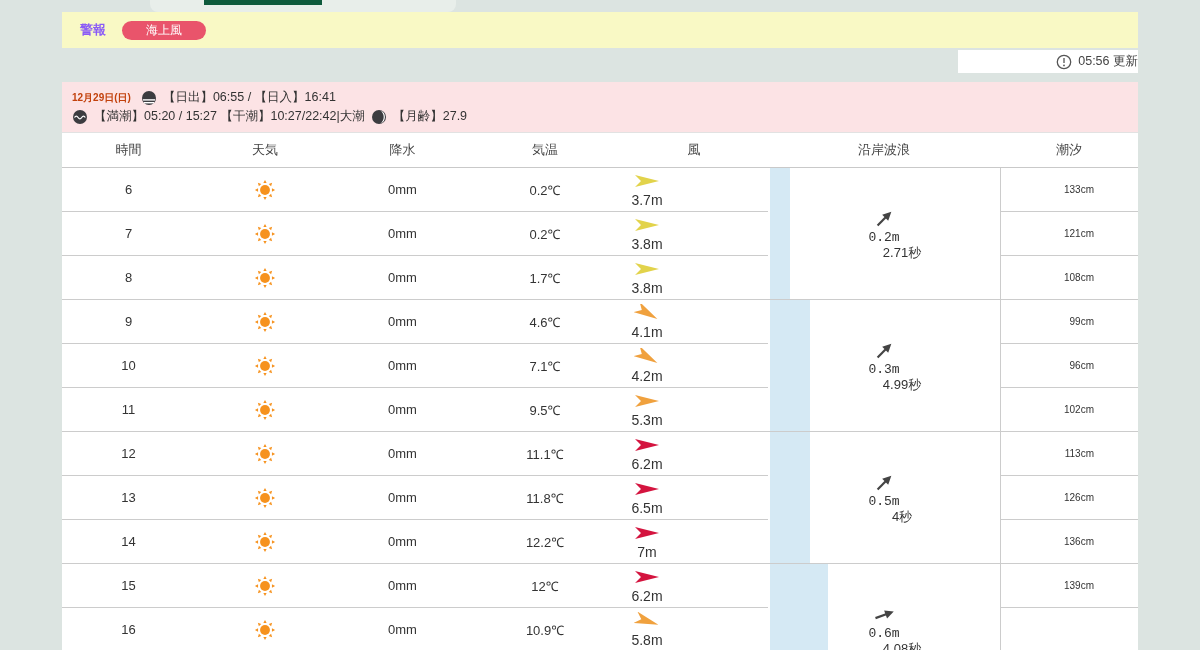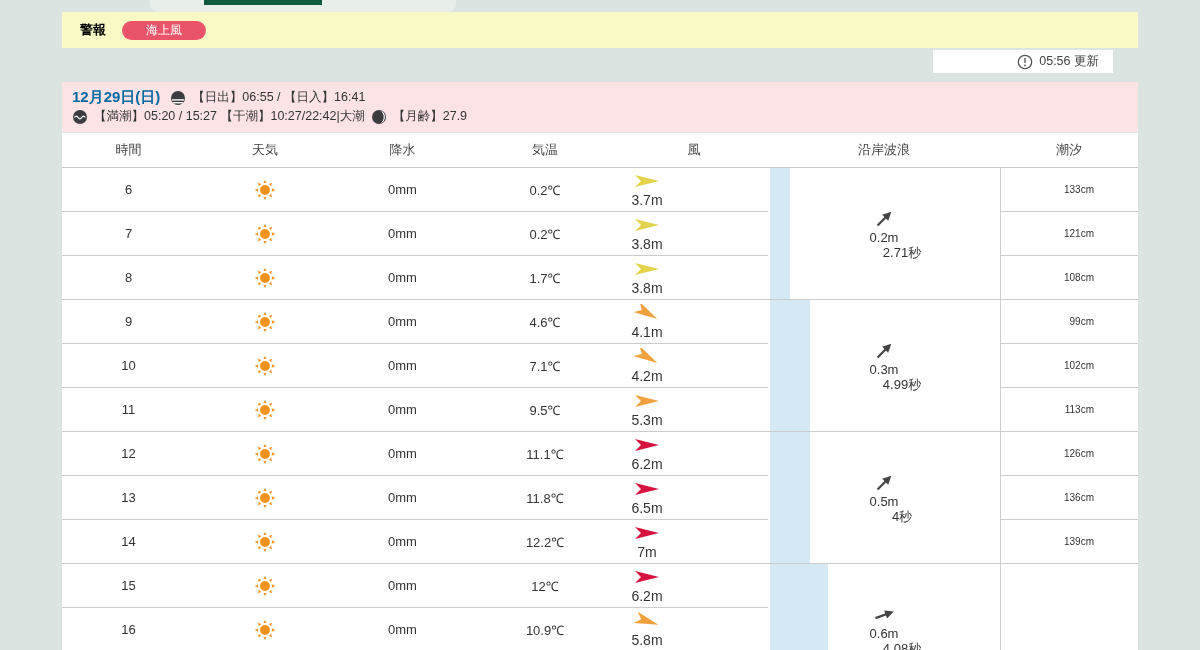--- a/index.html
+++ b/index.html
@@ -3,29 +3,29 @@
 <meta charset="utf-8">
 <style>
   * { margin:0; padding:0; box-sizing:border-box; }
   html,body { width:1200px; height:650px; overflow:hidden; }
   body { background:#dce4e1; font-family:"Liberation Sans", sans-serif; color:#333; position:relative; }
 
   .tab-glow { position:absolute; left:150px; top:0; width:306px; height:12px; background:#e8eeea; border-radius:0 0 8px 8px; }
   .tab-green { position:absolute; left:204px; top:0; width:118px; height:5px; background:#0e5a3c; }
 
   .alert-bar { position:absolute; left:62px; top:12px; width:1076px; height:36px; background:#f9f9c5; display:flex; align-items:center; padding-left:18px; gap:16px; }
-  .alert-label { font-size:13px; font-weight:bold; color:#000000; }
+  .alert-label { font-size:13px; font-weight:bold; color:#8b5cf6; }
   .alert-badge { background:#e9546b; color:#fff; font-size:12px; border-radius:10px; padding:2px 24px; line-height:15px; }
 
-  .update-box { position:absolute; left:933px; top:50px; width:180px; height:23px; background:#fff; display:flex; align-items:center; justify-content:flex-end; padding-right:14px; gap:6px; }
+  .update-box { position:absolute; left:958px; top:50px; width:180px; height:23px; background:#fff; display:flex; align-items:center; justify-content:flex-end; gap:6px; }
   .update-text { font-size:12.5px; color:#444; }
 
   .date-header { position:absolute; left:62px; top:82px; width:1076px; height:50px; background:#fce3e5; padding:6px 0 0 10px; }
   .dh-line { display:flex; align-items:center; gap:6px; height:19px; }
-  .dh-date { font-size:15px; font-weight:bold; color:#0369a1; margin-right:4px; }
+  .dh-date { font-size:10px; font-weight:bold; color:#c2410c; margin-right:4px; }
   .dh-text { font-size:12.5px; color:#333; }
   .dh-icon { width:16px; height:16px; flex:0 0 auto; }
 
   .forecast-table { position:absolute; left:62px; top:132px; width:1076px; background:#fff; }
   .thead { display:flex; height:36px; border-top:1px solid #e2e2e2; border-bottom:1px solid #c9c9c9; align-items:center; }
   .th { font-size:13px; color:#444; text-align:center; }
   .th:nth-child(1){width:133px}.th:nth-child(2){width:140px}.th:nth-child(3){width:135px}
   .th:nth-child(4){width:150px}.th:nth-child(5){width:148px}.th:nth-child(6){width:232px}.th:nth-child(7){width:138px}
 
   .tbody { display:flex; }
@@ -37,21 +37,21 @@
   .c-precip { width:135px; text-align:center; font-size:13px; }
   .c-temp { width:150px; text-align:center; font-size:13px; }
   .c-wind { width:148px; padding-left:2px; }
   .wind-inner { width:50px; text-align:center; }
   .wind-speed { font-size:14px; margin-top:-2px; }
 
   .col-wave { width:232px; }
   .wgroup { height:132px; border-bottom:1px solid #ccc; position:relative; }
   .wbar { position:absolute; left:2px; top:0; bottom:0; background:#d5e9f4; }
   .wcontent { position:absolute; inset:0; display:flex; flex-direction:column; align-items:center; justify-content:center; font-size:13px; color:#333; }
-  .wheight { line-height:15px; }
+  .wheight { line-height:15px;font-family:Liberation Mono, monospace; }
   .wperiod { line-height:15px;margin-left:36px; }
 
   .col-tide { width:138px; border-left:1px solid #ccc; }
   .trow { height:44px; border-bottom:1px solid #ccc; font-size:10px; text-align:right; padding-right:44px; line-height:44px; }
   .trow.partial { height:12px; border-bottom:none; }
 </style>
 </head>
 <body>
 
 <div class="tab-glow"></div>
@@ -462,20 +462,21 @@
           <div class="wperiod">4.08秒</div>
         </div>
       </div>
     </div>
 
     <div class="col-tide">
       <div class="trow">133cm</div>
       <div class="trow">121cm</div>
       <div class="trow">108cm</div>
       <div class="trow">99cm</div>
+      <div class="trow">96cm</div>
       <div class="trow">102cm</div>
       <div class="trow">113cm</div>
       <div class="trow">126cm</div>
       <div class="trow">136cm</div>
       <div class="trow">139cm</div>
       <div class="trow partial"></div>
     </div>
   </div>
 </div>
 

